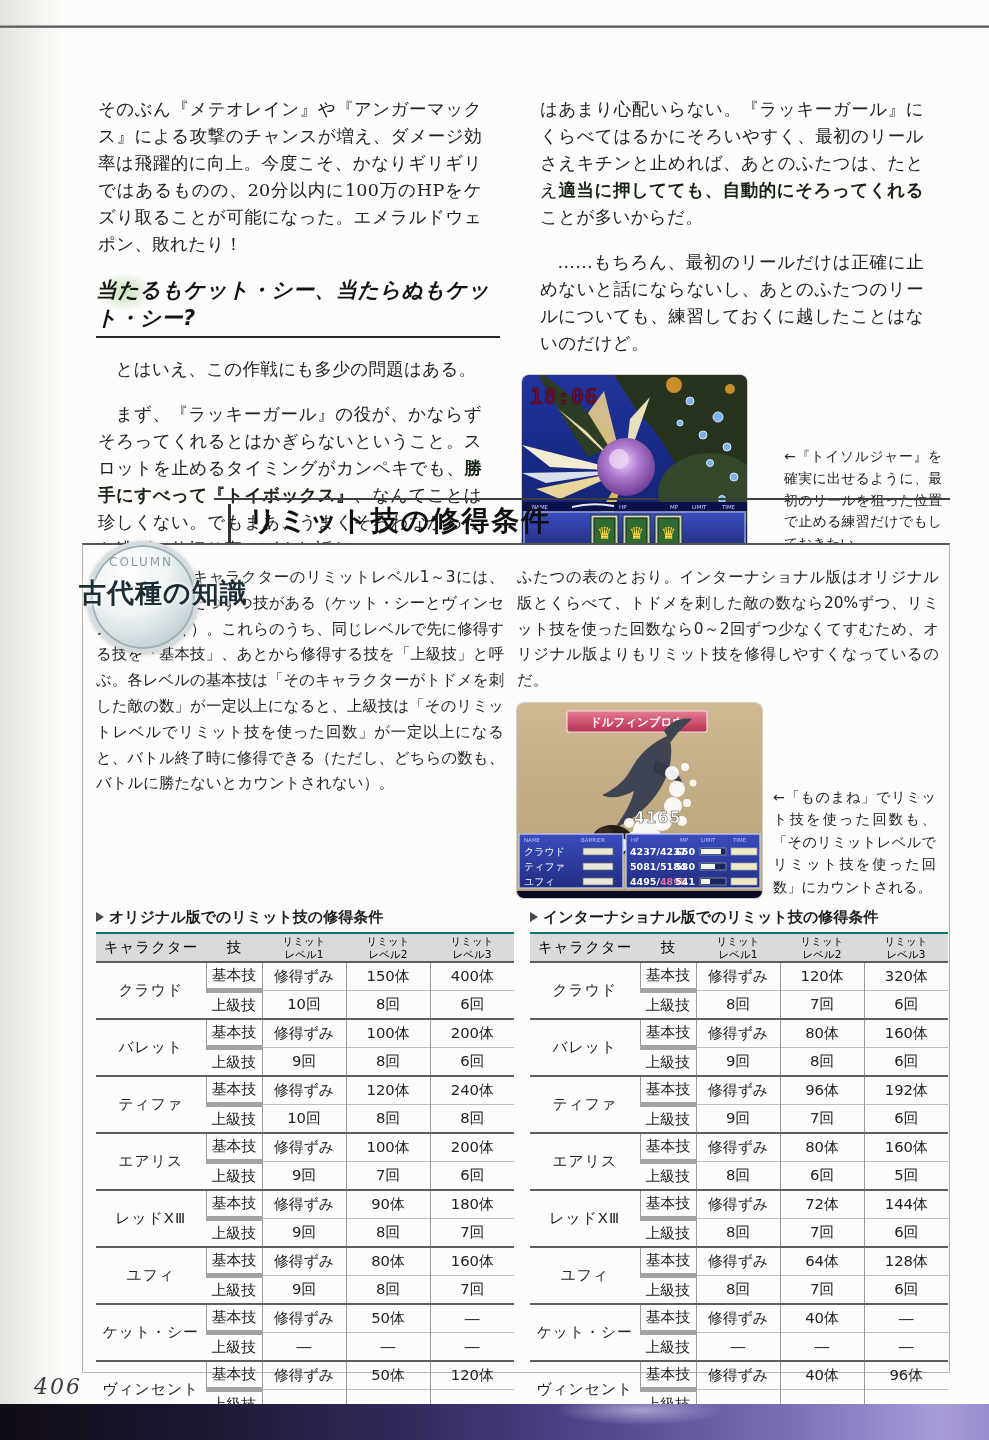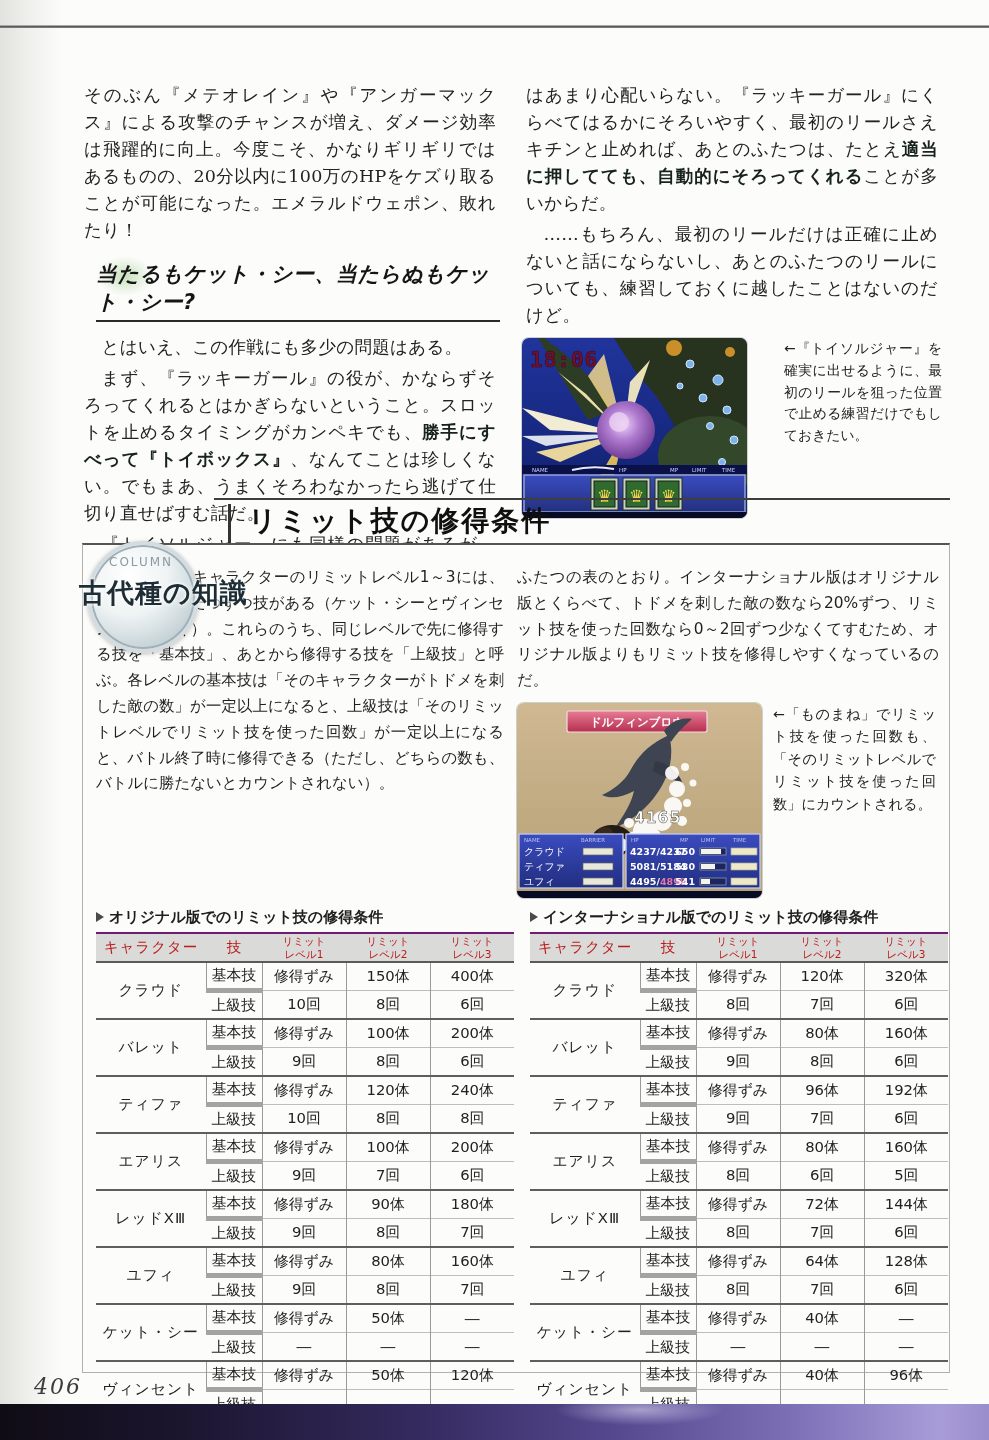--- a/index.html
+++ b/index.html
@@ -17,34 +17,34 @@
   .bottom-band{position:absolute;left:0;top:1404px;width:989px;height:36px;
     background:
       radial-gradient(120px 22px at 640px 6px, rgba(230,225,250,.55), rgba(230,225,250,0) 70%),
       linear-gradient(90deg,#100c14 0%,#1b152e 18%,#342a5e 42%,#55488f 62%,#7c6fb6 80%,#a89cd8 95%,#9a8dcc 100%);}
   .page-number{position:absolute;left:34px;top:1374px;font-style:italic;
     font-size:22px;color:#3c3c3c;letter-spacing:2px;font-family:"DejaVu Serif",serif;}
 
   
   .article{position:absolute;left:80px;top:78px;width:862px;display:flex;gap:22px;}
   .a-col{width:420px;}
-  .a-col p{margin:4px;font-size:17.5px;line-height:27px;letter-spacing:.3px;
+  .a-col p{margin:18px;font-size:17.5px;line-height:27px;letter-spacing:.3px;
     text-align:justify;color:#222;}
   .ind{text-indent:1em;}
   .a-bold{font-family:"DejaVu Sans","Liberation Sans",sans-serif;font-weight:bold;color:#17231a;}
   .a-heading{position:relative;margin:16px 0 12px 16px;padding-bottom:4px;
     font-family:"DejaVu Sans","Liberation Sans",sans-serif;font-weight:bold;
     font-size:21px;letter-spacing:.5px;color:#151515;border-bottom:2px solid #2a2a2a;font-style:italic;}
   .a-heading .smudge{position:absolute;left:-10px;top:-12px;width:78px;height:56px;
     background:radial-gradient(closest-side,rgba(148,198,128,.5),rgba(148,198,128,0) 72%);
     pointer-events:none;}
   .a-heading span{position:relative;}
 
   
-  .shot-row{display:flex;gap:11px;margin-top:9px;}
+  .shot-row{display:flex;align-items:flex-end;gap:11px;margin-top:9px;}
   .caption{font-family:"DejaVu Sans","Liberation Sans",sans-serif;
     font-size:13.8px;line-height:1.58;color:#222;text-align:justify;}
   .cap1{width:184px;margin-left:26px;}
   .cap2{width:163px;font-size:14.2px;}
   .shot{border-radius:7px;overflow:hidden;box-shadow:0 0 0 1px rgba(0,0,0,.18);flex:none;}
   .shot svg{display:block;}
 
   
   .column-section{position:absolute;left:82px;top:486px;width:868px;}
   .col-header{position:relative;height:57px;}
@@ -76,22 +76,22 @@
   
   .tables-row{display:flex;gap:16px;margin-top:10px;}
   .tbl-wrap{width:419px;}
   .tbl-title{font-family:"DejaVu Sans","Liberation Sans",sans-serif;font-weight:bold;
     font-size:15px;color:#1e1e1e;margin:0 0 5px 0;display:flex;align-items:center;}
   .tri{width:0;height:0;border-left:8px solid #4a4a4a;border-top:5px solid transparent;
     border-bottom:5px solid transparent;margin-right:5px;flex:none;}
   table.limit{width:100%;border-collapse:collapse;table-layout:fixed;
     font-family:"DejaVu Sans","Liberation Sans",sans-serif;}
   table.limit th,table.limit td{text-align:center;vertical-align:middle;padding:1px 0;}
-  table.limit thead th{background:#dadad8;border-top:2px solid #701a75;border-bottom:2px solid #5a5a5a;
-    font-weight:normal;color:#b91c1c;margin-top:46px;}
+  table.limit thead th{background:#dadad8;border-top:2px solid #0f766e;border-bottom:2px solid #5a5a5a;
+    font-weight:normal;color:#000000;margin-top:46px;}
   th.h-char{width:110px;font-size:14.5px;letter-spacing:1px;}
   th.h-waza{width:56px;font-size:14.5px;}
   th.h-level{width:84px;font-size:10.5px;line-height:1.2;color:#4a4a4a;padding:3px 0;}
   th.h-level span{display:block;}
   table.limit td{height:23px;font-size:14.8px;color:#222;}
   td.char{color:#8f8f8d;font-size:14px;letter-spacing:1px;}
   td.waza{font-size:14.2px;}
   table.limit td + td{border-left:1px solid #9a9a98;}
   td.char + td{border-left:1px solid #9a9a98;}
   tr.g-top td{border-top:2px solid #5e5e5c;}

